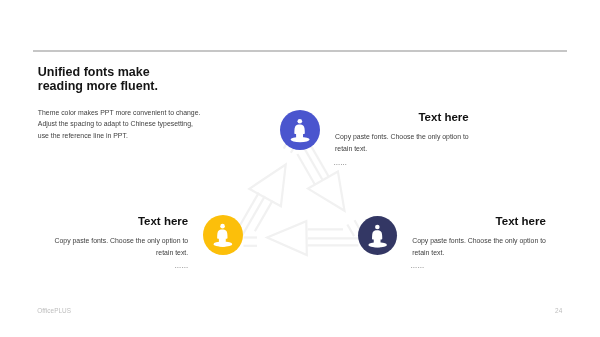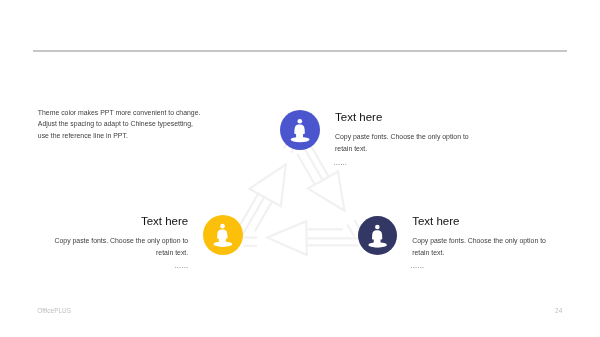--- a/index.html
+++ b/index.html
@@ -10,33 +10,37 @@
 
   .title{position:absolute;left:37.8px;top:64.6px;font-size:12.5px;font-weight:bold;color:#151515;line-height:14.7px;letter-spacing:0px;}
   .intro{position:absolute;left:37.8px;top:106.5px;font-size:6.9px;color:#404040;line-height:11.65px;letter-spacing:0px;}
 
   .diagram{position:absolute;left:0;top:0;width:600px;height:337px;}
 
   .node{position:absolute;border-radius:50%;}
   .node svg{position:absolute;left:0;top:0;}
 
   .blk{position:absolute;}
-  .blk .hd{font-size:11.5px;font-weight:normal;color:#111;line-height:12px;letter-spacing:0px;}
+  .blk .hd{font-size:11.5px;font-weight:bold;color:#111;line-height:12px;letter-spacing:0px;text-align:right;}
   .blk .bd{font-size:6.9px;color:#3d3d3d;line-height:12.4px;letter-spacing:0px;}
   .blk .dots{font-size:6.8px;color:#4d4d4d;letter-spacing:0px;line-height:13.8px;transform:translateZ(0);margin-left:-1.6px;}
 
   .foot{position:absolute;top:307.0px;font-size:6.4px;color:#bdbdbd;letter-spacing:0.05px;}
 </style>
 </head>
 <body>
 
 <div class="slide">
 
   <div class="rule"></div>
 
+  <div class="title">
+    <div>Unified fonts make</div>
+    <div>reading more fluent.</div>
+  </div>
 
   <div class="intro">
     <div>Theme color makes PPT more convenient to change.</div>
     <div>Adjust the spacing to adapt to Chinese typesetting,</div>
     <div>use the reference line in PPT.</div>
   </div>
 
   <svg class="diagram" viewBox="0 0 600 337" width="600" height="337">
     <g id="arrows" fill="none" stroke="#f1f1f1" stroke-width="2.2" stroke-linejoin="miter" stroke-linecap="butt">
         <polygon points="267.10,237.60 306.30,221.20 306.80,255.10"></polygon>

